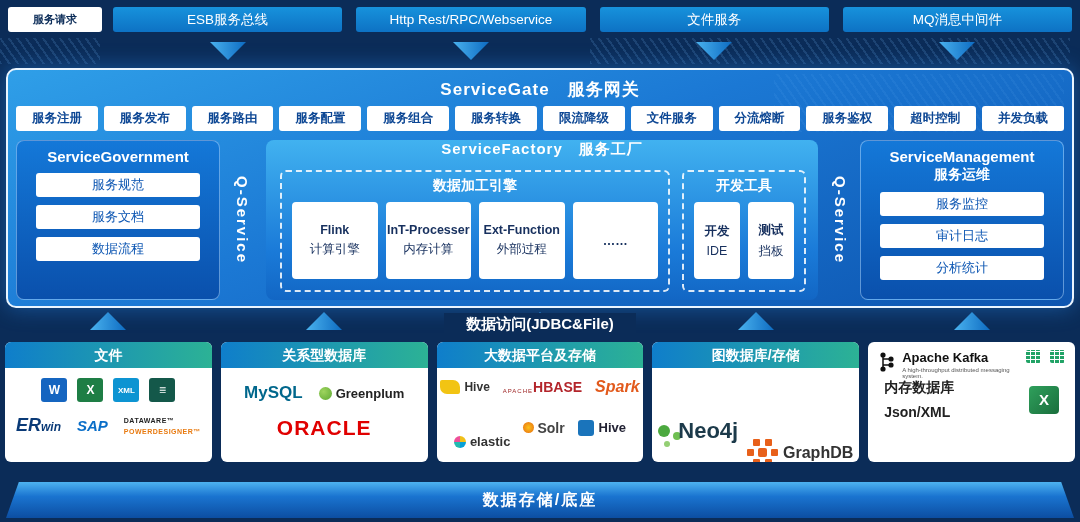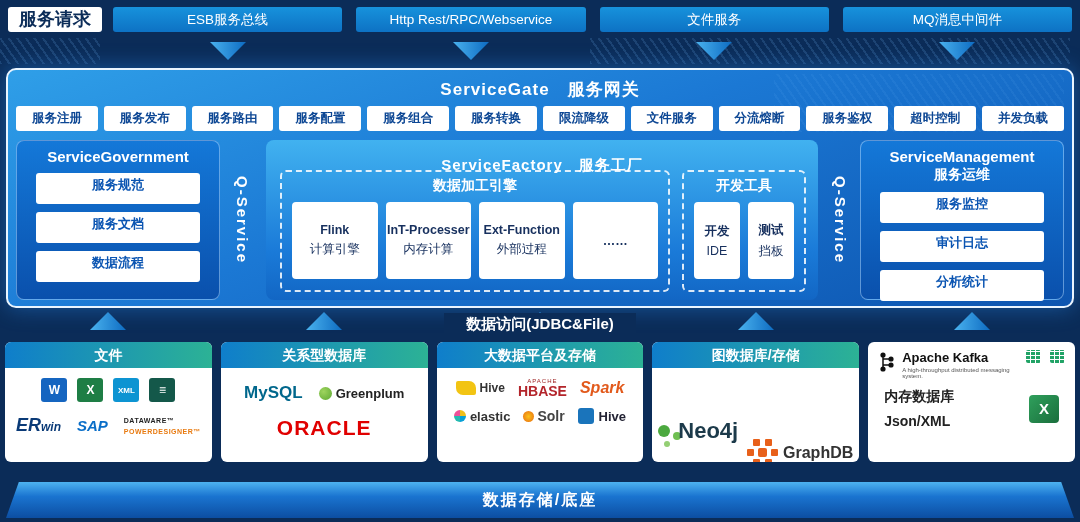--- a/index.html
+++ b/index.html
@@ -4,21 +4,21 @@
 <style>
   * { margin:0; padding:0; box-sizing:border-box; }
   html,body { background:#06182e; }
   .canvas { position:relative; width:1080px; height:522px; background:#0b2c58;
             font-family:"Liberation Sans","DejaVu Sans",sans-serif; overflow:hidden; }
 
   .deco { position:absolute; background:repeating-linear-gradient(55deg, rgba(120,190,255,.16) 0 2px, transparent 2px 7px); }
 
   
   .req-label { position:absolute; left:8px; top:7px; width:94px; height:25px; background:#fff;
-               border-radius:3px; color:#0b2c58; font-weight:bold; font-size:18px; text-align:center; line-height:25px; }
+               border-radius:3px; color:#0b2c58; font-weight:bold; font-size:11px; text-align:center; line-height:25px; }
   .top-buttons { position:absolute; left:113px; top:7px; right:8px; height:25px; display:flex; gap:14px; }
   .topbtn { flex:1; background:linear-gradient(180deg,#1792dc,#0d72c4); border-radius:3px; color:#fff;
             font-size:13.5px; text-align:center; line-height:25px; }
 
   
   .arrow { position:absolute; width:36px; height:18px; background:linear-gradient(90deg,#4ab2ee,#0e6cc2); }
   .arrow.down { clip-path:polygon(0 0,100% 0,50% 100%); top:42px; }
   .arrow.up   { clip-path:polygon(50% 0,100% 100%,0 100%); top:312px; }
 
   
@@ -29,30 +29,30 @@
               font-weight:bold; letter-spacing:1px; }
   .gw-items { position:absolute; top:36px; left:8px; right:8px; display:flex; gap:6px; }
   .gw-item { flex:1; background:#fff; border-radius:3px; height:25px; line-height:25px; text-align:center;
              font-size:12.5px; font-weight:bold; color:#0d4794; white-space:nowrap; overflow:hidden; }
 
   .sidebox { position:absolute; top:70px; width:204px; height:160px; border-radius:8px;
              border:1px solid rgba(180,220,255,.5); background:linear-gradient(180deg,#1478d8,#0a50ac); }
   .sidebox.gov { left:8px; } .sidebox.mgmt { right:8px; }
   .sb-en { text-align:center; color:#fff; font-weight:bold; font-size:15px; margin-top:7px; }
   .sb-zh { text-align:center; color:#fff; font-weight:bold; font-size:14px; margin-top:1px; }
-  .sb-item { margin:8px 19px 0; height:31px; line-height:24px; background:#fff; border-radius:3px;
-             text-align:center; color:#0b55b2; font-weight:bold; font-size:13px; }
+  .sb-item { margin:8px 19px 0; height:24px; line-height:24px; background:#fff; border-radius:3px;
+             text-align:center; color:#0b55b2; font-weight:normal; font-size:13px; }
 
   .qsv { position:absolute; top:70px; height:160px; width:36px; color:#fff; font-weight:bold; font-size:15px;
          letter-spacing:2px; writing-mode:vertical-rl; display:flex; align-items:center; justify-content:center; }
   .qsv.left { left:216px; } .qsv.right { right:214px; }
 
   .factory { position:absolute; left:258px; top:70px; width:552px; height:160px; border-radius:8px;
              background:linear-gradient(180deg,#41b2f0 0%,#1a7ad8 70%,#1266c4 100%); }
-  .fc-title { text-align:center; color:#fff; font-weight:bold; font-size:15px; margin-top:16px; letter-spacing:1px; }
+  .fc-title { text-align:center; color:#fff; font-weight:bold; font-size:15px; margin-top:0; letter-spacing:1px; }
   .dashed { position:absolute; top:30px; height:122px; border:2px dashed rgba(255,255,255,.85); border-radius:6px; }
   .dashed.engine { left:14px; width:390px; }
   .dashed.devtools { left:416px; width:124px; }
   .dash-title { text-align:center; color:#fff; font-weight:bold; font-size:14px; margin-top:5px; }
   .dash-items { position:absolute; left:10px; right:10px; top:30px; bottom:11px; display:flex; gap:8px; }
   .eng-item { flex:1; background:#fff; border-radius:4px; display:flex; flex-direction:column;
               align-items:center; justify-content:center; gap:4px; }
   .eng-l1 { font-size:12.5px; font-weight:bold; color:#17305e; white-space:nowrap; }
   .eng-l2 { font-size:12.5px; color:#17305e; white-space:nowrap; }
 
@@ -83,25 +83,25 @@
 
   .row2a { display:flex; align-items:center; justify-content:center; gap:16px; margin-top:15px; }
   .mysql { color:#00678c; font-weight:bold; font-size:17px; }
   .greenplum { display:flex; align-items:center; gap:4px; font-weight:bold; font-size:13px; color:#222; }
   .gp-dot { width:13px; height:13px; border-radius:50%; background:radial-gradient(circle at 35% 35%,#9ed45e,#5da832); }
   .oracle { text-align:center; margin-top:13px; color:#e00000; font-weight:bold; font-size:21px; letter-spacing:1px; }
 
   .fb3 .row3 { display:flex; align-items:center; justify-content:center; gap:13px; margin-top:10px; }
   .hive-y { display:flex; align-items:center; gap:4px; font-weight:bold; font-size:12px; color:#333; }
   .hive-ico { width:20px; height:14px; background:#f2c413; border-radius:2px 7px 2px 7px; display:inline-block; }
-  .hbase { display:flex; flex-direction:column; align-items:center; line-height:1; }
+  .hbase { display:flex; flex-direction:row; align-items:flex-end; line-height:1; }
   .hbase small { font-size:6px; color:#9b1c1c; letter-spacing:1px; }
   .hbase span { font-size:14px; font-weight:bold; color:#b3252b; }
   .spark { color:#e25a1c; font-weight:bold; font-style:italic; font-size:16px; }
-  .elastic { display:flex; align-items:center; gap:4px; font-weight:bold; font-size:13px; color:#333; }
+  .elastic { display:flex; align-items:center; gap:4px; font-weight:bold; font-size:13px; color:#333;margin-top:28px; }
   .el-dot { width:12px; height:12px; border-radius:50%;
             background:conic-gradient(#f0bf1a 0 25%,#07a0d7 25% 50%,#23bab1 50% 75%,#ee5098 75% 100%); }
   .solr { display:flex; align-items:center; gap:3px; font-weight:bold; font-size:14px; color:#444; }
   .solr-sun { width:11px; height:11px; border-radius:50%; background:radial-gradient(#fbc21a,#e86a12); }
   .hive-b { display:flex; align-items:center; gap:5px; font-weight:bold; font-size:13px; color:#223; }
   .hive-box { width:16px; height:16px; background:#1a74bb; border-radius:3px; }
 
   .fb4 { display:flex; align-items:center; justify-content:space-around; padding-top:26px; }
   .neo4j { display:flex; align-items:center; gap:8px; font-weight:bold; font-size:22px; color:#1c3a4a; }
   .neo-dots { width:12px; height:12px; border-radius:50%; background:#4ca93f;
@@ -112,21 +112,21 @@
                         -6px -10px 0 -1px #e8601a,6px 10px 0 -1px #e8601a,-6px 10px 0 -1px #e8601a; }
 
   .fb5 { padding:8px 10px 0; }
   .kafka-row { display:flex; align-items:flex-start; gap:6px; }
   .kafka-text { display:flex; flex-direction:column; flex:1; }
   .kafka-name { font-weight:bold; font-size:13px; color:#111; }
   .kafka-sub { font-size:6px; color:#555; margin-top:2px; }
   .grid-ico { width:15px; height:13px; margin-left:3px; border-radius:2px; background-color:#21a366;
               background-image:repeating-linear-gradient(0deg,transparent 0 3px,#fff 3px 4px),
                                repeating-linear-gradient(90deg,transparent 0 4px,#fff 4px 5px); }
-  .mem-row { display:flex; align-items:center; justify-content:space-between; margin-top:9px; padding:0 6px; }
+  .mem-row { display:flex; align-items:center; justify-content:space-between; padding:0 6px; }
   .memdb-col { display:flex; flex-direction:column; gap:7px; }
   .memdb,.jsonxml { font-weight:bold; font-size:14px; color:#222; }
   .excel-big { width:30px; height:28px; border-radius:4px; color:#fff; font-weight:bold; font-size:15px;
                display:flex; align-items:center; justify-content:center;
                background:linear-gradient(135deg,#2fa05c,#1a6e3c); }
 
   
   .footer-band { position:absolute; left:6px; right:6px; top:482px; height:36px; text-align:center;
                  line-height:36px; color:#fff; font-weight:bold; font-size:16px; letter-spacing:2px;
                  clip-path:polygon(1.2% 0,98.8% 0,100% 100%,0 100%);

